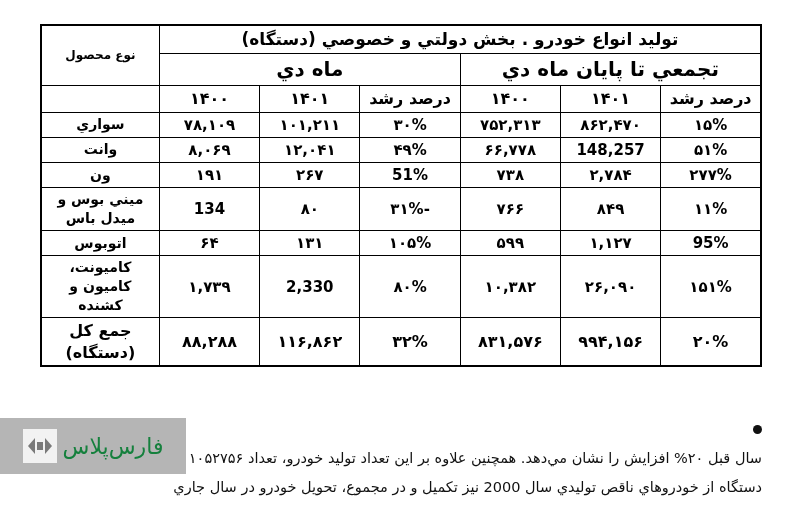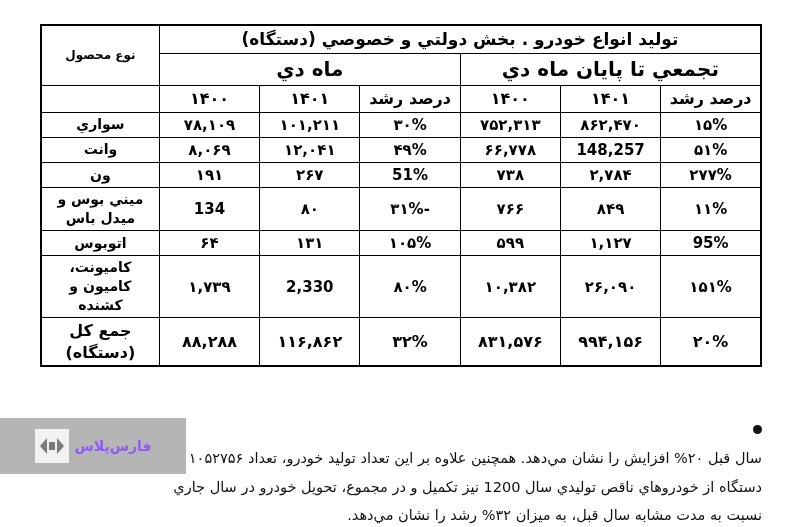--- a/index.html
+++ b/index.html
@@ -103,24 +103,24 @@
     height: 56px;
     background: rgba(120,120,120,0.55);
     display: flex;
     align-items: center;
     justify-content: center;
     gap: 6px;
     color: #ffffff;
     direction: rtl;
   }
   .watermark .wm-text {
-    font-size: 14px;
-    font-weight: bold;
+    font-size: 22px;
+    font-weight: normal;
     letter-spacing: 0px;
-    color: #8b5cf6;
+    color: #15803d;
   }
   .watermark .wm-mark {
     width: 34px; height: 34px;
     background: #f2f2f2;
     display: flex;
     align-items: center;
     justify-content: center;
   }
   .watermark .wm-mark svg { display: block; }
 </style>
@@ -222,22 +222,21 @@
           <td class="datacell">۸۸,۲۸۸</td>
           <td class="rowlabel">جمع كل (دستگاه)</td>
         </tr>
       </tbody>
     </table>
   </div>
 
   <div class="note">
     <span class="bullet"></span><br>
     <span>سال قبل ۲۰% افزايش را نشان مي‌دهد. همچنين علاوه بر اين تعداد توليد خودرو، تعداد ۱۰۵۲۷۵۶</span><br>
-    <span>دستگاه از خودروهاي ناقص توليدي سال 1200 نيز تکميل و در مجموع، تحويل خودرو در سال جاري</span><br>
-    <span>نسبت به مدت مشابه سال قبل، به ميزان ۳۲% رشد را نشان مي‌دهد.</span>
+    <span>دستگاه از خودروهاي ناقص توليدي سال 2000 نيز تکميل و در مجموع، تحويل خودرو در سال جاري</span><br>
   </div>
 
   <div class="watermark">
     <span class="wm-text">فارس‌پلاس</span>
     <span class="wm-mark">
       <svg width="34" height="34" viewBox="0 0 34 34" aria-hidden="true">
         <path d="M5 17 L12 9 L12 25 Z" fill="#7a7a7a"></path>
         <path d="M29 17 L22 9 L22 25 Z" fill="#7a7a7a"></path>
         <rect x="14" y="13" width="6" height="8" fill="#7a7a7a"></rect>
       </svg>

